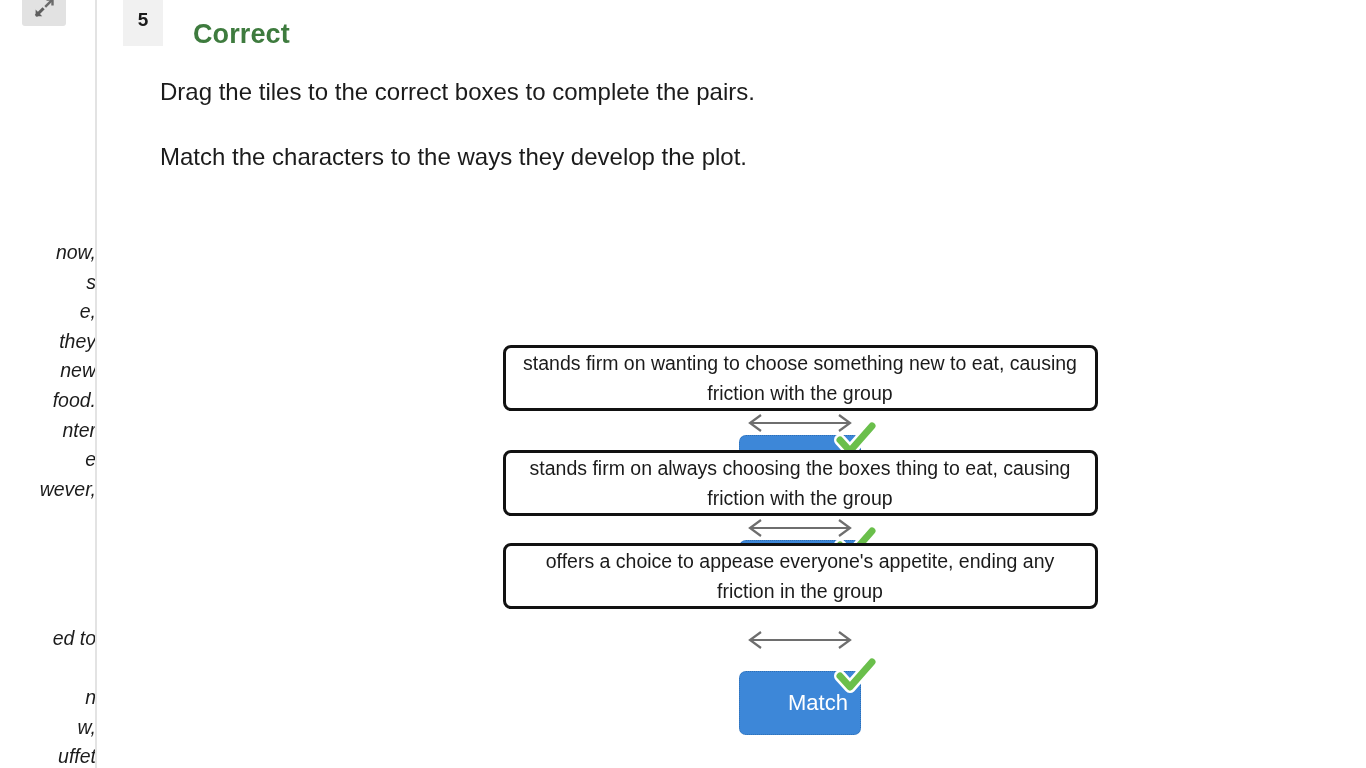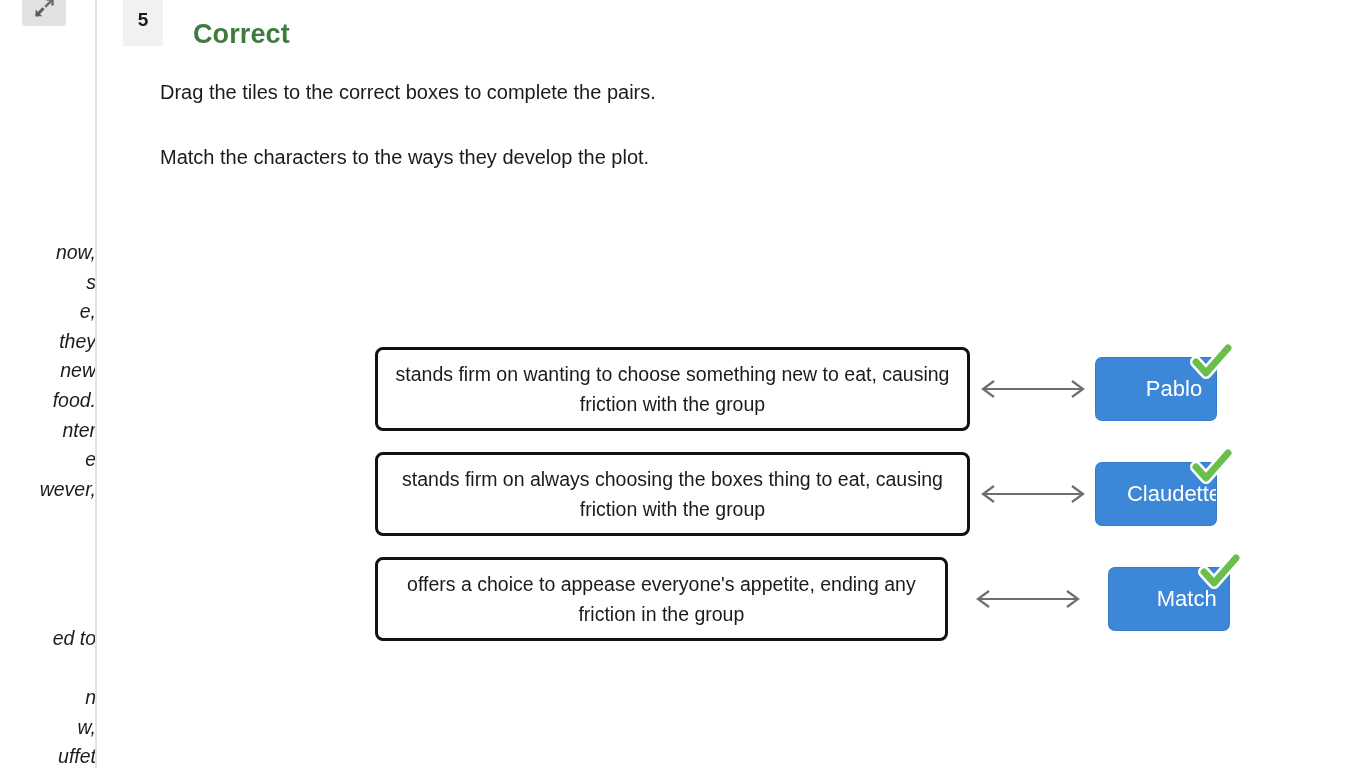--- a/index.html
+++ b/index.html
@@ -115,21 +115,21 @@
     position: absolute;
     left: 97px;
     top: 47px;
     width: 1269px;
     height: 721px;
     background: #ffffff;
   }
   .instruction {
     position: absolute;
     left: 63px;
-    font-size: 20px;
+    font-size: 24px;
     line-height: 26px;
     color: #1b1b1b;
   }
   .instruction-1 { top: 32px; }
   .instruction-2 { top: 97px; }
 
   
   .match-area {
     position: absolute;
     left: 0;
@@ -137,24 +137,25 @@
     width: 1269px;
     height: 721px;
   }
   .match-row {
     position: absolute;
     left: 278px;
     width: 850px;
     height: 88px;
     display: flex;
     align-items: center;
+    flex-direction: column;
   }
   .row-0 { top: 298px; }
   .row-1 { top: 403px; }
-  .row-2 { top: 508px; gap: 19px; }
+  .row-2 { top: 496px; gap: 19px; }
 
   .target-box {
     width: 595px;
     height: 84px;
     box-sizing: border-box;
     border: 3px solid #111111;
     border-radius: 8px;
     background: #ffffff;
     display: flex;
     align-items: center;

